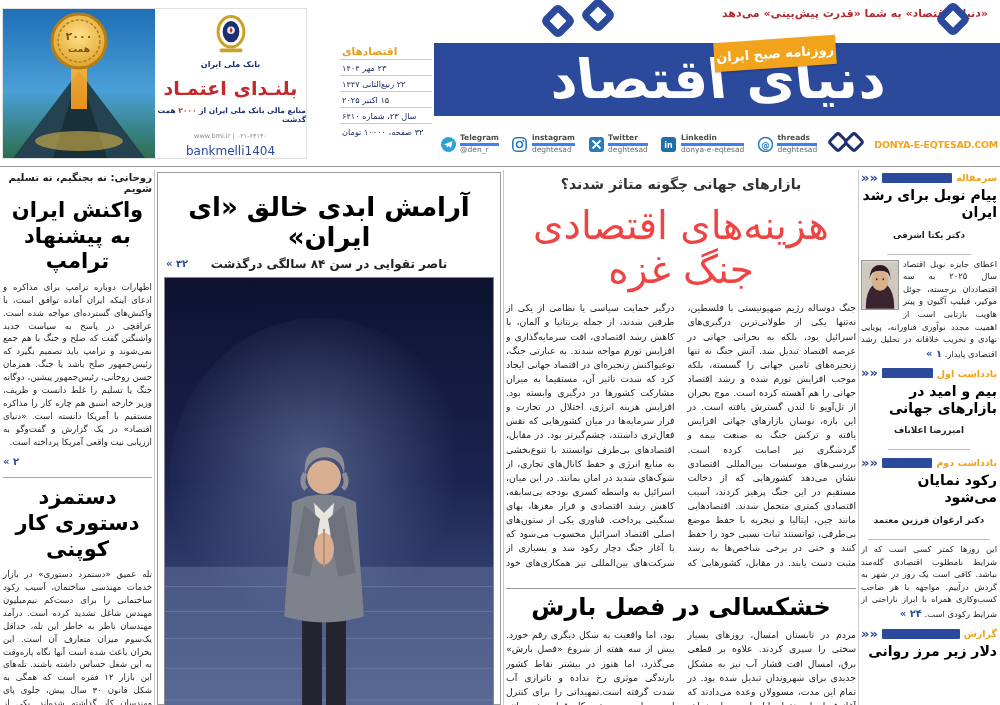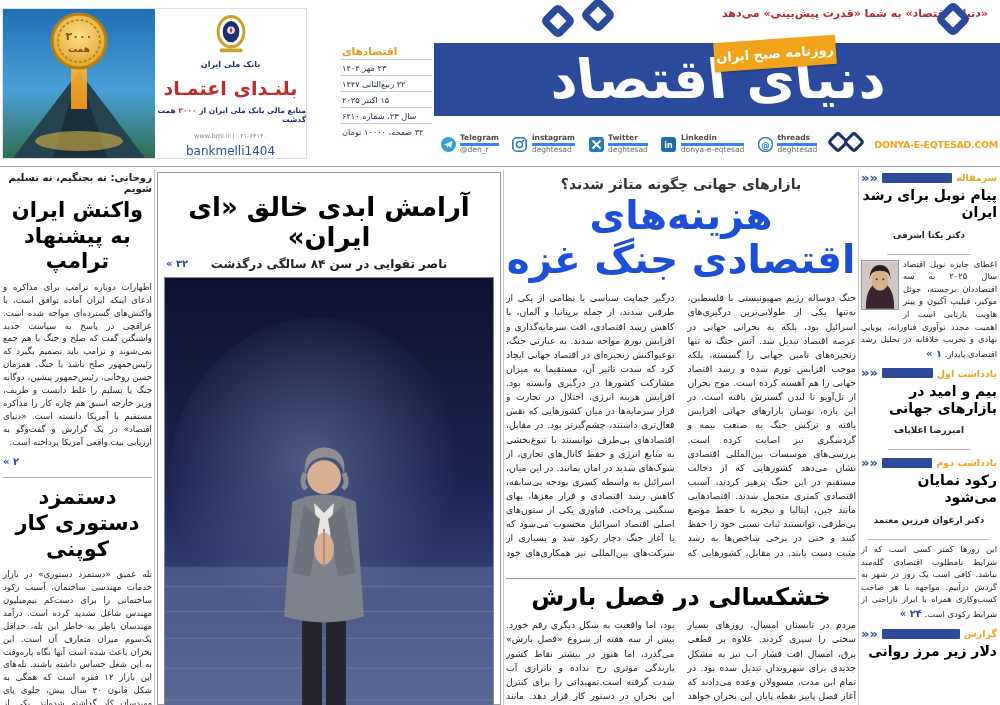--- a/index.html
+++ b/index.html
@@ -63,21 +63,21 @@
   .colB{ position:absolute; top:172px; left:157px; width:344px; bottom:0; border:1.5px solid #9a9a9a; background:#fff; padding:17px 6px 0; }
   .b-title{ font-size:26px; font-weight:bold; color:#000; text-align:center; letter-spacing:-1px; margin-top:2px; }
   .b-subrow{ position:relative; margin-top:5px; margin-bottom:6px; }
   .b-sub{ font-size:12px; font-weight:bold; color:#222; text-align:center; }
   .b-pref{ position:absolute; left:2px; top:1px; }
   .b-photo{ width:100%; height:452px; display:block; border:1px solid #888; }
 
   
   .colC{ position:absolute; top:172px; left:506px; width:350px; bottom:0; }
   .c-kicker{ font-size:14px; font-weight:bold; color:#333; text-align:center; margin-top:4px; }
-  .c-head{ font-size:39px; font-weight:bold; color:#1d4ed8; text-align:center; line-height:1.12; letter-spacing:-1.5px; margin-top:2px; }
+  .c-head{ font-size:39px; font-weight:normal; color:#ef4444; text-align:center; line-height:1.12; letter-spacing:-1.5px; margin-top:12px; }
   .c-cols{ margin-top:10px; height:278px; column-count:2; column-gap:13px; column-rule:none; font-size:9.3px; line-height:1.52; text-align:justify; color:#1c1c1c; overflow:hidden; }
   .c-div{ border-top:1px solid #999; margin:9px 0 4px; }
   .c-sub{ font-size:24px; font-weight:bold; text-align:center; letter-spacing:-1px; color:#000; }
   .c-cols2{ margin-top:7px; height:95px; column-count:2; column-gap:13px; font-size:9.3px; line-height:1.52; text-align:justify; color:#1c1c1c; overflow:hidden; }
 
   
   .colD{ position:absolute; top:172px; left:861px; width:136px; bottom:0; overflow:hidden; }
   .sec{ margin-bottom:7px; }
   .sec-bar{ display:flex; align-items:center; gap:4px; direction:rtl; margin-bottom:4px; }
   .sec-label{ color:#f2a31c; font-weight:bold; font-size:9.5px; flex:none; }

